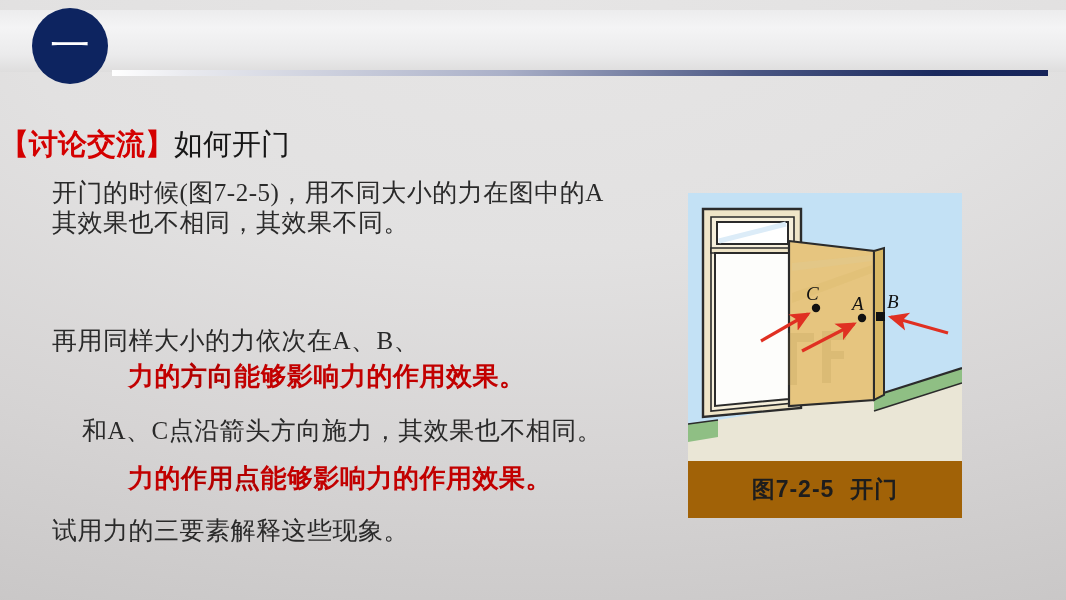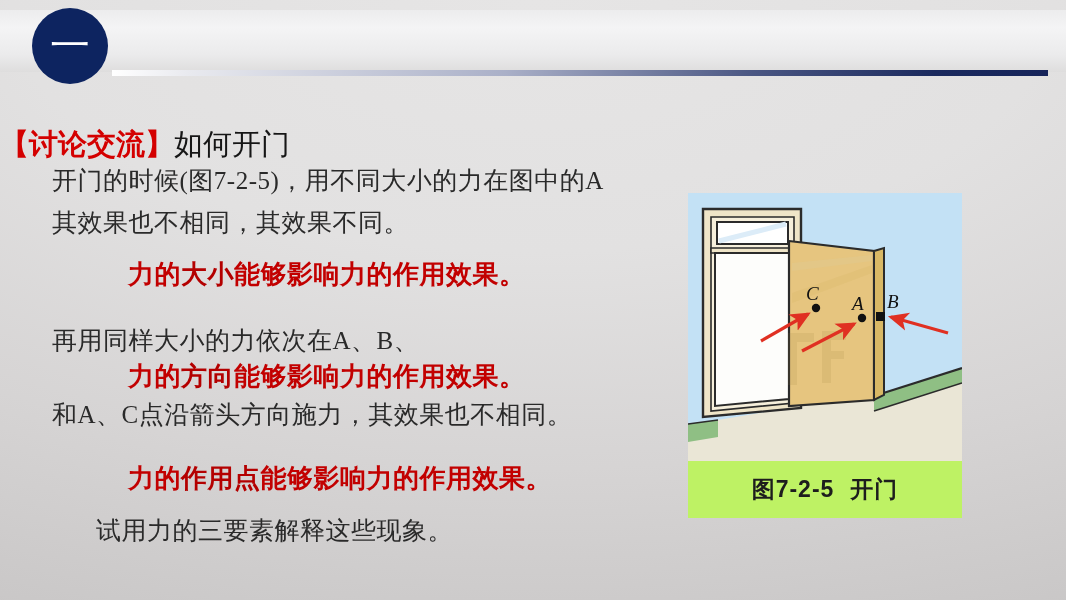--- a/index.html
+++ b/index.html
@@ -117,28 +117,28 @@
     font-family: "Liberation Sans", "DejaVu Sans", sans-serif;
     font-weight: bold;
     letter-spacing: 0.5px;
   }
   .red-line .strong {
     color: #b40000;
     font-weight: bold;
   }
 
   
-  #p-intro-a { top: 40px; }
+  #p-intro-a { top: 52px; }
   #p-intro-b { top: 82px; }
   #p-red-1   { top: 132px; }
   #p-mid     { top: 200px; }
   #p-red-2   { top: 234px; }
-  #p-tail    { top: 274px; }
+  #p-tail    { top: 290px; margin-left: 30px; }
   #p-red-3   { top: 336px; }
-  #p-close   { top: 390px; margin-left: 44px; }
+  #p-close   { top: 390px; }
 
   
   #figure-panel {
     position: absolute;
     left: 688px;
     top: 193px;
     width: 274px;
     height: 325px;
     background: #ffffff;
     overflow: hidden;
@@ -151,21 +151,21 @@
     height: 268px;
     overflow: hidden;
   }
   #figure-art svg { display: block; }
   #figure-caption {
     position: absolute;
     left: 0;
     top: 268px;
     width: 274px;
     height: 57px;
-    background: #bef264;
+    background: #a16207;
     color: #1d1d1d;
     font-family: "Liberation Sans", "DejaVu Sans", sans-serif;
     font-weight: bold;
     font-size: 23px;
     line-height: 57px;
     text-align: center;
     letter-spacing: 1px;
   }
   #figure-caption .cap-gap { display: inline-block; width: 16px; }
 </style>
@@ -178,21 +178,20 @@
   <div id="header-rule"></div>
   <div id="header-circle">一</div>
 
   <div id="content">
 
     <p class="para heading-line"><span class="hl-red">【讨论交流】</span><span class="hl-black">如何开门</span></p>
 
     <p class="para body-line" id="p-intro-a">开门的时候(图7-2-5)，用不同大小的力在图中的A</p>
     <p class="para body-line" id="p-intro-b">其效果也不相同，其效果不同。</p>
 
-    <p class="para red-line" id="p-red-1"><span>力的</span><span class="strong">大小</span><span>能够影响力的作用效果。</span></p>
 
     <p class="para body-line" id="p-mid">再用同样大小的力依次在A、B、</p>
 
     <p class="para red-line" id="p-red-2"><span>力的</span><span class="strong">方向</span><span>能够影响力的作用效果。</span></p>
 
     <p class="para body-line" id="p-tail">和A、C点沿箭头方向施力，其效果也不相同。</p>
 
     <p class="para red-line" id="p-red-3"><span>力的</span><span class="strong">作用点</span><span>能够影响力的作用效果。</span></p>
 
     <p class="para body-line" id="p-close">试用力的三要素解释这些现象。</p>

